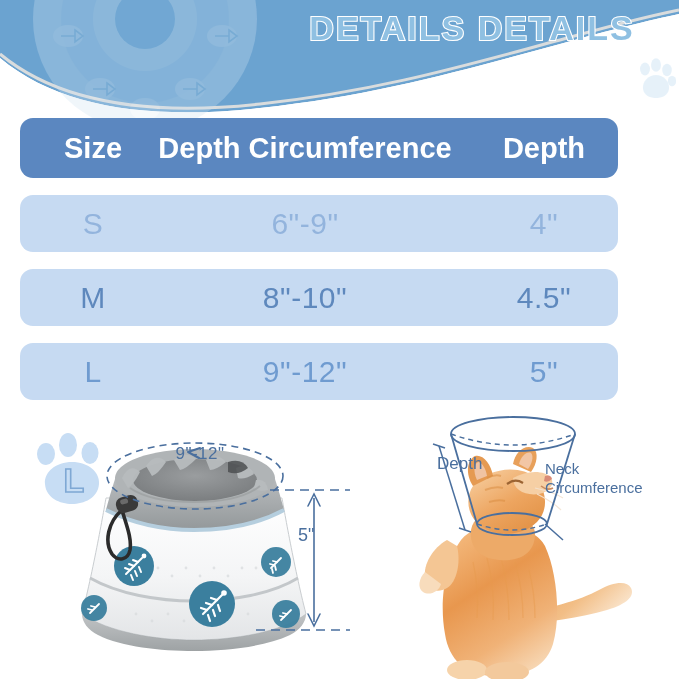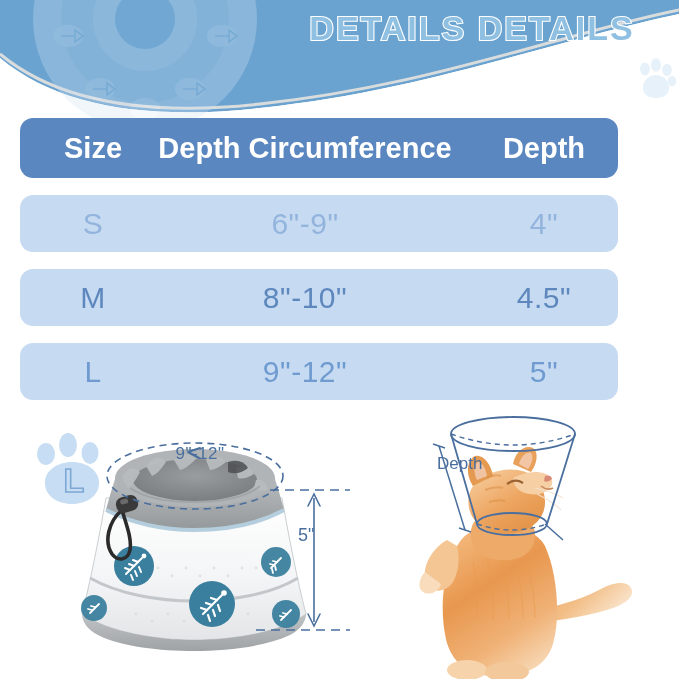--- a/index.html
+++ b/index.html
@@ -388,15 +388,19 @@
         <path d="M44,34 L70,118"></path>
         <path d="M38,32 L50,36"></path>
         <path d="M64,116 L76,120"></path>
       </g>
 
       <path d="M150,112 L168,128" stroke="#4a6f9e" stroke-width="1.5" fill="none"></path>
     </svg>
 
     <div class="lbl-catdepth">Depth</div>
 
+    <div class="lbl-catneck">
+      <div>Neck</div>
+      <div>Circumference</div>
+    </div>
   </div>
 
 </div>
 
 </body></html>

